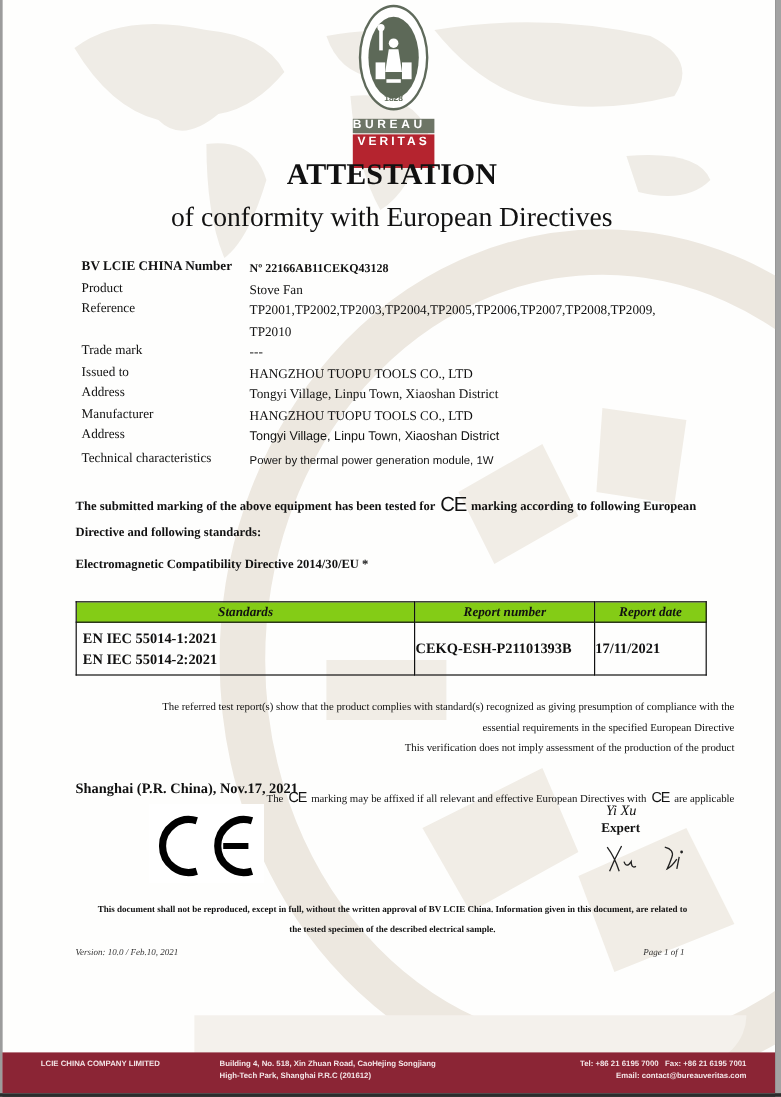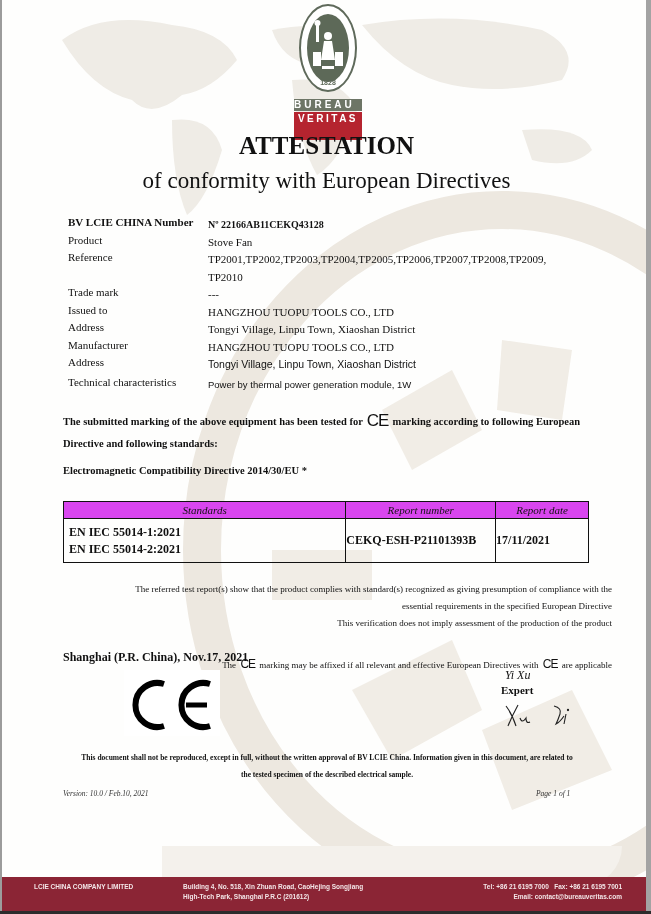--- a/index.html
+++ b/index.html
@@ -59,21 +59,21 @@
 
     .tested { position: absolute; left: 61px; top: 410px; width: 540px; font-size: 10.5px; font-weight: bold; line-height: 22px; }
     .ce-inline { font-family: "Liberation Sans", sans-serif; font-size: 17px; font-weight: normal; vertical-align: -1px; letter-spacing: -1px; margin: 0 4px; }
     .directive { position: absolute; left: 61px; top: 465px; font-size: 10.5px; font-weight: bold; }
 
     table.std {
       position: absolute; left: 61px; top: 501px; width: 526px; border-collapse: collapse;
       font-size: 11px;
     }
     table.std th {
-      background: #d946ef; font-style: italic; font-weight: normal; height: 17px;
+      background: #84cc16; font-style: italic; font-weight: bold; height: 17px;
       border: 1.5px solid #111; font-size: 11px;
     }
     table.std td { border: 1.5px solid #111; height: 44px; font-weight: bold; font-size: 12px; }
     td.c-std { padding-left: 5px; line-height: 17px; }
     td.c-rep, td.c-date { text-align: left; }
 
     .center-note { position: absolute; left: 40px; width: 570px; text-align: right; font-size: 9px; line-height: 17px; }
     .ce-small { font-family: "Liberation Sans", sans-serif; font-size: 12px; margin: 0 2px; letter-spacing: -1px; }
 
     .place-date { position: absolute; left: 61px; top: 650px; font-size: 12px; font-weight: bold; }

